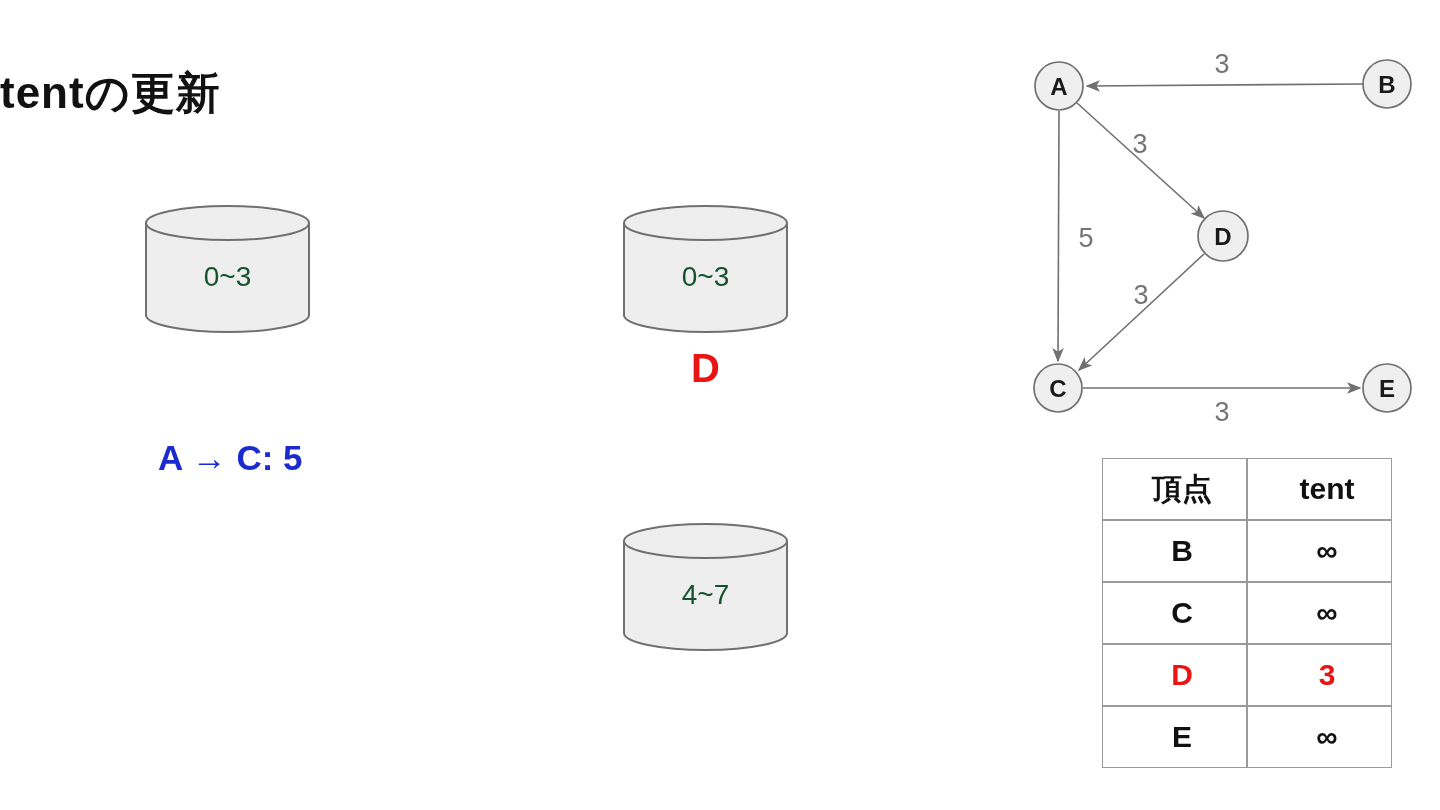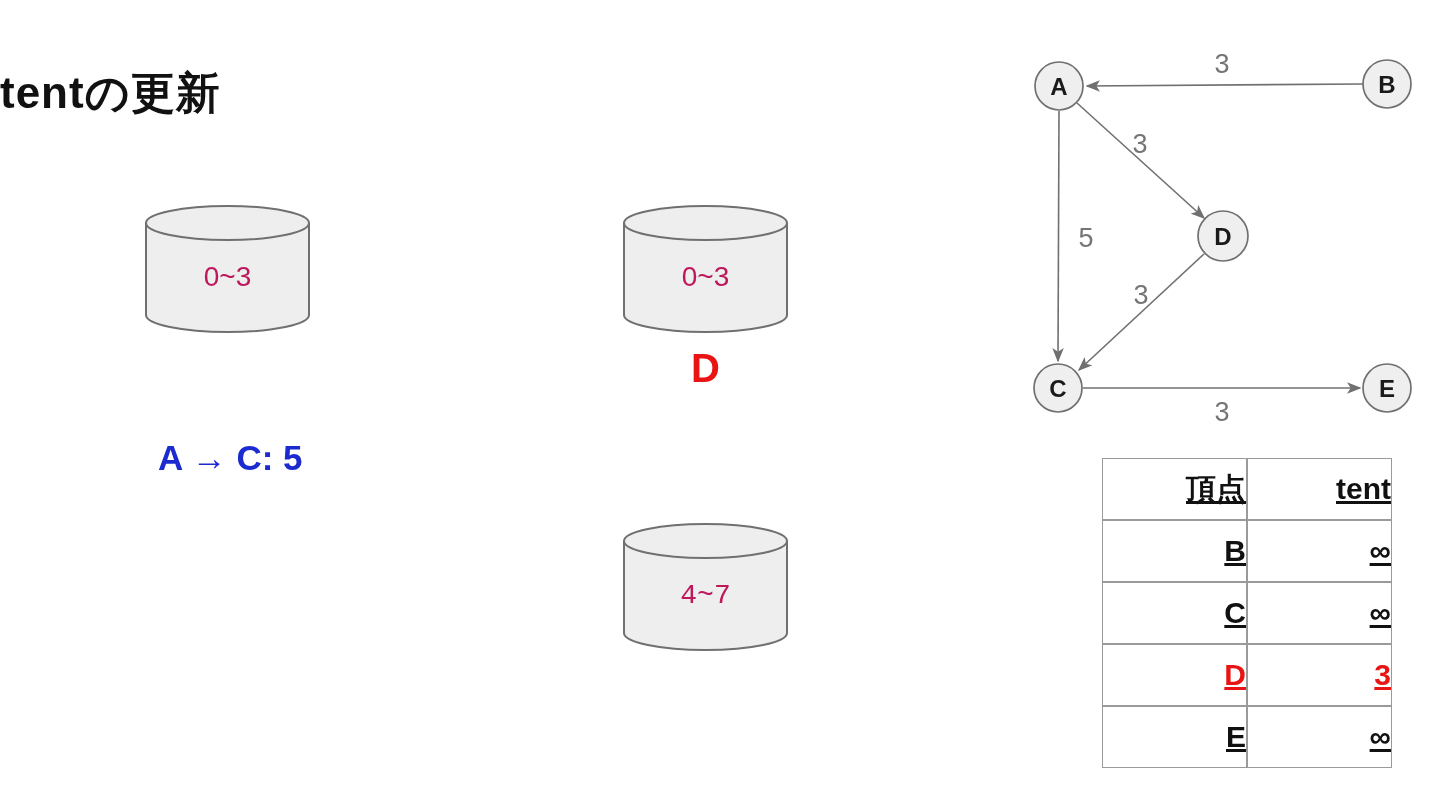--- a/index.html
+++ b/index.html
@@ -35,21 +35,21 @@
     width: 167px; height: 130px;
   }
   .cylinder svg { position: absolute; inset: 0; overflow: visible; }
   .cyl-body { fill: var(--c-fill, #eee); stroke: var(--c-stroke, #707070); stroke-width: 2; }
   .cyl-label {
     position: absolute; inset: 0;
     display: flex; align-items: center; justify-content: center;
     padding-top: 16px;
     font-size: 28px;
     font-weight: 500;
-    color: #be185d;
+    color: #14532d;
   }
 
   .cyl-caption {
     position: absolute;
     left: 622px; top: 346px; width: 167px;
     text-align: center;
     font-size: 40px;
     font-weight: 700;
     color: var(--c-red, #e91515);
   }
@@ -80,26 +80,25 @@
     position: absolute;
     left: 1102px; top: 458px;
     border-spacing: 0;
     table-layout: fixed;
   }
   .tent-table th, .tent-table td {
     border: 1px solid var(--c-border, #9a9a9a);
     width: 145px;
     height: 62px;
     padding: 0 0 0 15px;
-    text-align: right;
+    text-align: center;
     vertical-align: middle;
     font-size: 30px;
     font-weight: 600;
     background: #ffffff;
-    text-decoration: underline;
   }
   .tent-table .highlight td { color: var(--c-red, #e91515); }
 </style>
 </head>
 <body>
 
 <div class="slide">
 
   <h1 class="title">tentの更新</h1>
 
@@ -116,21 +115,21 @@
       <path class="cyl-body" d="M2,19 L2,111 A81.5,17 0 0 0 165,111 L165,19"></path>
       <ellipse class="cyl-body" cx="83.5" cy="19" rx="81.5" ry="17"></ellipse>
     </svg>
     <div class="cyl-label">0~3</div>
   </div>
 
   <div class="cyl-caption">D</div>
 
   <div class="annotation">A → C: 5</div>
 
-  <div class="cylinder" style="left:622px; top:522px;font-family:Liberation Mono, monospace;">
+  <div class="cylinder" style="left:622px; top:522px;">
     <svg viewBox="0 0 167 130" aria-hidden="true">
       <path class="cyl-body" d="M2,19 L2,111 A81.5,17 0 0 0 165,111 L165,19"></path>
       <ellipse class="cyl-body" cx="83.5" cy="19" rx="81.5" ry="17"></ellipse>
     </svg>
     <div class="cyl-label">4~7</div>
   </div>
 
   <svg class="graph" viewBox="0 0 420 400">
     <defs>
       <marker id="arrow" viewBox="0 0 10 8" refX="9" refY="4" markerWidth="9" markerHeight="7.2" orient="auto">

